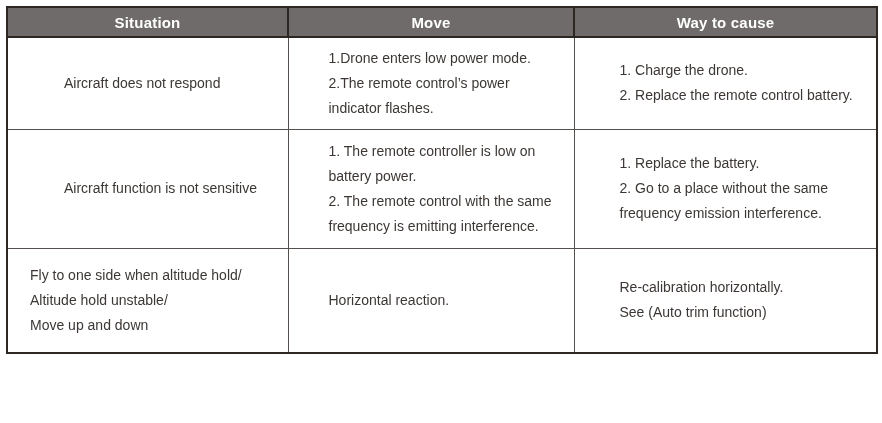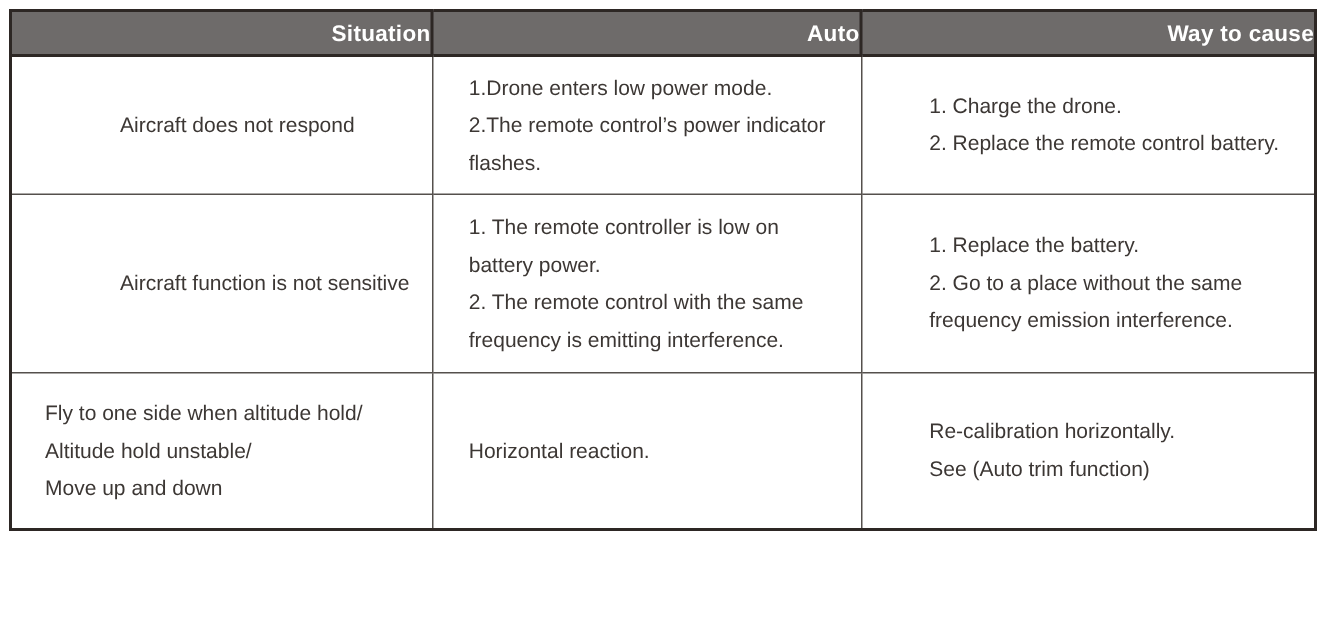--- a/index.html
+++ b/index.html
@@ -27,21 +27,21 @@
     width: 870px;
     border-collapse: collapse;
     table-layout: fixed;
     border: 2px solid var(--border-outer);
   }
   table.trouble-table th {
     background: var(--header-bg);
     color: var(--header-text);
     font-size: 15px;
     font-weight: bold;
-    text-align: right;
+    text-align: center;
     vertical-align: middle;
     border: 2px solid var(--border-outer);
     height: 30px;
     letter-spacing: 0.2px;
     margin-left: 28px;
   }
   table.trouble-table td {
     border: 1px solid var(--border-inner);
     color: var(--body-text);
     font-size: 14px;
@@ -50,39 +50,39 @@
     white-space: pre-line;
     background: #FFFFFF;
     padding-right: 8px;
   }
   
   tr.row-0 td { height: 92px; }
   tr.row-1 td { height: 119px; }
   tr.row-2 td { height: 105px; }
   tr.row-3 td { height: 65px; }
   
-  td.c1 { padding-left: 72px; }
+  td.c1 { padding-left: 56px; }
   tr.row-2 td.c1, tr.row-3 td.c1 { padding-left: 22px; }
-  td.c2 { padding-left: 24px; padding-right: 12px; }
+  td.c2 { padding-left: 40px; padding-right: 12px; }
   td.c3 { padding-left: 45px; padding-right: 6px; }
 </style>
 </head>
 <body>
 
 <div class="page">
   <table class="trouble-table">
     <colgroup>
       <col style="width:281px">
       <col style="width:286px">
       <col style="width:303px">
     </colgroup>
     <thead>
       <tr>
         <th>Situation</th>
-        <th>Auto</th>
+        <th>Move</th>
         <th>Way to cause</th>
       </tr>
     </thead>
     <tbody>
       <tr class="row-0">
         <td class="c1">Aircraft does not respond</td>
         <td class="c2">1.Drone enters low power mode.
 2.The remote control’s power indicator flashes.</td>
         <td class="c3">1. Charge the drone.
 2. Replace the remote control battery.</td>

